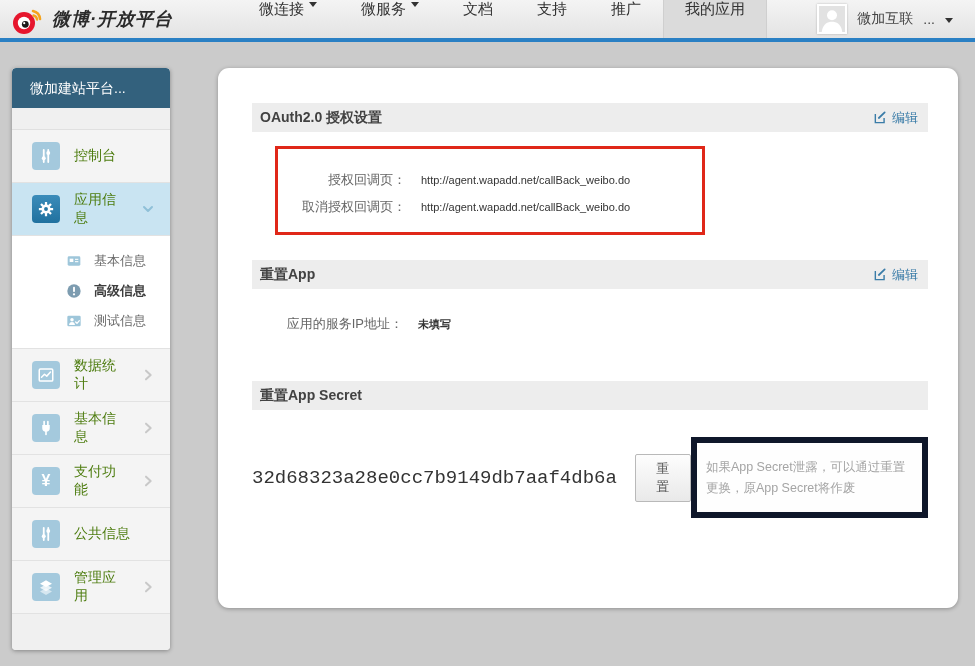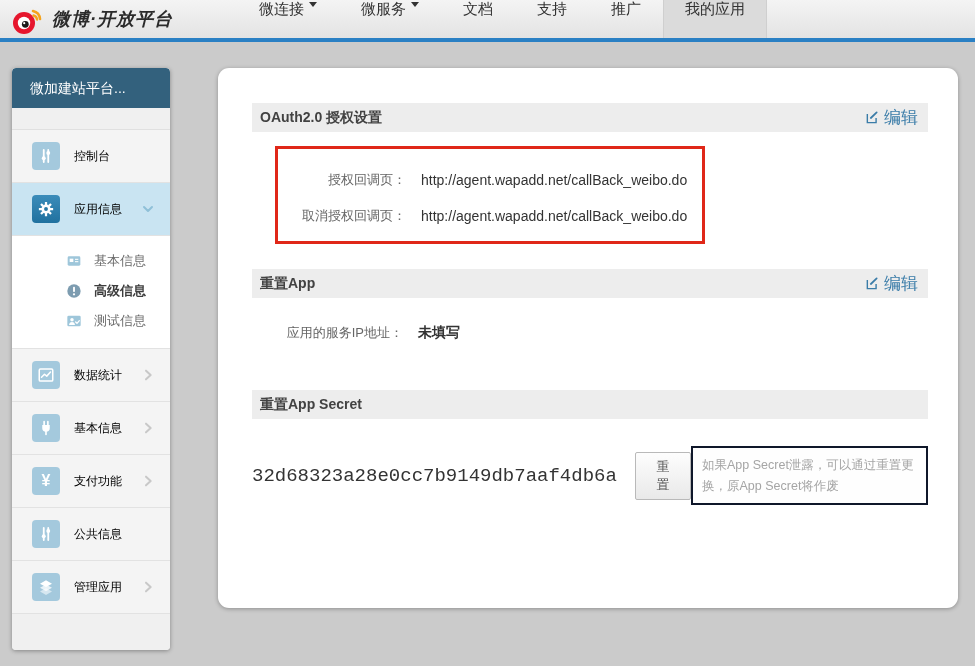--- a/index.html
+++ b/index.html
@@ -19,50 +19,50 @@
   .user { margin-left:auto; display:flex; align-items:center; gap:10px; padding-right:22px; cursor:pointer; }
   .avatar { width:30px; height:30px; background:#e2e2e2; border:2px solid #fff; box-shadow:0 0 2px rgba(0,0,0,.25); display:flex; align-items:flex-end; justify-content:center; overflow:hidden; }
   .user-name { font-size:14px; color:#444; }
 
   
   .sidebar { position:absolute; left:12px; top:68px; width:158px; height:582px;
     background:#f4f4f4; border-radius:4px; box-shadow:0 1px 4px rgba(0,0,0,.35); overflow:hidden; }
   .sb-title { height:40px; background:#33617d; color:#fff; font-size:14px; line-height:40px; padding-left:18px; border-radius:4px 4px 0 0; }
   .sb-gap { height:22px; border-bottom:1px solid #e0e0e0; background:#f0f0f0; }
   .sb-item { height:53px; display:flex; align-items:center; gap:14px; padding-left:20px; border-bottom:1px solid #e2e2e2; cursor:pointer; position:relative; }
-  .sb-item .label { font-size:12px; color:#000000; }
+  .sb-item .label { font-size:14px; color:#4d7c0f; }
   .sb-item.active { background:#c9e4f2;justify-content:space-between; }
   .sq-icon { width:28px; height:28px; border-radius:4px; background:#a4c9dd; display:flex; align-items:center; justify-content:center; flex:0 0 auto; }
   .sq-icon.dark { background:linear-gradient(#3b8cba,#20719f); }
   .sq-icon .glyph { color:#fff; font-size:16px; font-weight:bold; line-height:1; }
   .chev { margin-left:auto; margin-right:14px; display:flex; }
   .sb-sub { background:#fff; padding:10px 0 12px 0; border-bottom:1px solid #e2e2e2; }
   .sub-item { height:30px; display:flex; align-items:center; gap:12px; padding-left:54px; cursor:pointer; }
   .sub-item .slabel { font-size:13px; color:#6a6a6a; }
   .sub-item.active .slabel { font-weight:bold; color:#3d3d3d; }
   .sb-footer { height:40px; background:#f0f0f0; }
 
   
   .panel { position:absolute; left:218px; top:68px; width:740px; height:540px;
     background:#fff; border-radius:11px; box-shadow:0 1px 4px rgba(0,0,0,.3); padding:35px 30px 0 34px; }
   .section-bar { height:29px; background:#ededed; display:flex; align-items:center; justify-content:space-between; padding:0 10px 0 8px; }
   .section-title { font-size:14px; font-weight:bold; color:#424242; }
-  .edit-link { display:flex; align-items:center; gap:5px; font-size:17px; color:#3a7ca8; text-decoration:none; cursor:pointer; }
+  .edit-link { display:flex; align-items:center; gap:5px; font-size:13px; color:#3a7ca8; text-decoration:none; cursor:pointer; }
   .hl-box { border:3px solid #e02718; width:430px; margin:14px 0 0 23px; padding:12px 0 16px 10px; }
   .f-row { display:flex; align-items:center; margin-top:10px; }
   .f-label { width:118px; text-align:right; font-size:13px; color:#666; flex:0 0 auto; }
-  .f-value { margin-left:15px; font-size:14px; color:#333; }
+  .f-value { margin-left:15px; font-size:11px; color:#333; }
   .f-value.bold { font-weight:bold; }
   .ip-row { margin:26px 0 48px 33px; }
   .sec-gap { margin-top:25px; }
   .secret-row { display:flex; align-items:center; margin-top:27px; }
   .secret-text { font-size:19px; color:#333;font-family:Liberation Mono, monospace; }
   .reset-btn { margin-left:18px; padding:5px 17px; font-size:13px; color:#555;
     background:linear-gradient(#fdfdfd,#e9e9e9); border:1px solid #b9b9b9; border-radius:2px; cursor:pointer; font-family:inherit; }
-  .note-box { margin-left:auto; width:299px; border:2px solid #0f172a; background:#fefefe; padding:7px 9px; font-size:12.5px; color:#a5a5a5; line-height:1.65; }
+  .note-box { margin-left:auto; width:299px; border:6px solid #0f172a; background:#fefefe; padding:14px 9px; font-size:12.5px; color:#a5a5a5; line-height:1.65; }
 </style>
 </head>
 <body>
 
 <div class="header">
   <div class="brand">
     <svg width="36" height="34" viewBox="0 0 36 34">
       <circle cx="14" cy="21" r="11" fill="#e6162d"></circle>
       <circle cx="14" cy="21" r="6.2" fill="#fff"></circle>
       <circle cx="15.3" cy="22.3" r="3.4" fill="#1a1a1a"></circle>
@@ -86,20 +86,31 @@
     </div>
     <div class="nav-item">
       <span>支持</span>
     </div>
     <div class="nav-item">
       <span>推广</span>
     </div>
     <div class="nav-item active">
       <span>我的应用</span>
     </div>
+  </div>
+  <div class="user">
+    <span class="avatar">
+      <svg width="26" height="26" viewBox="0 0 24 24">
+        <circle cx="12" cy="8.5" r="4.6" fill="#fff"></circle>
+        <path d="M2.5 24 C3.5 16.5 8 14.5 12 14.5 C16 14.5 20.5 16.5 21.5 24 Z" fill="#fff"></path>
+      </svg>
+    </span>
+    <span class="user-name">微加互联</span>
+    <span class="user-name">...</span>
+    <i class="caret"></i>
   </div>
 </div>
 
 <div class="sidebar">
   <div class="sb-title">微加建站平台...</div>
   <div class="sb-gap"></div>
 
   <div class="sb-item">
     <span class="sq-icon">
       <svg width="18" height="18" viewBox="0 0 24 24">
@@ -256,21 +267,21 @@
         </svg>
       <span>编辑</span>
     </a>
   </div>
 
   <div class="hl-box">
     <div class="f-row">
       <span class="f-label">授权回调页：</span>
       <span class="f-value">http://agent.wapadd.net/callBack_weibo.do</span>
     </div>
-    <div class="f-row" style="margin-top:18px;">
+    <div class="f-row" style="margin-top:9px;">
       <span class="f-label">取消授权回调页：</span>
       <span class="f-value">http://agent.wapadd.net/callBack_weibo.do</span>
     </div>
   </div>
 
   <div class="section-bar sec-gap">
     <span class="section-title">重置App</span>
     <a class="edit-link">
       <svg width="14" height="14" viewBox="0 0 24 24">
           <path d="M4 5 v15 h15 v-8" fill="none" stroke="#3a7ca8" stroke-width="2.4"></path>

